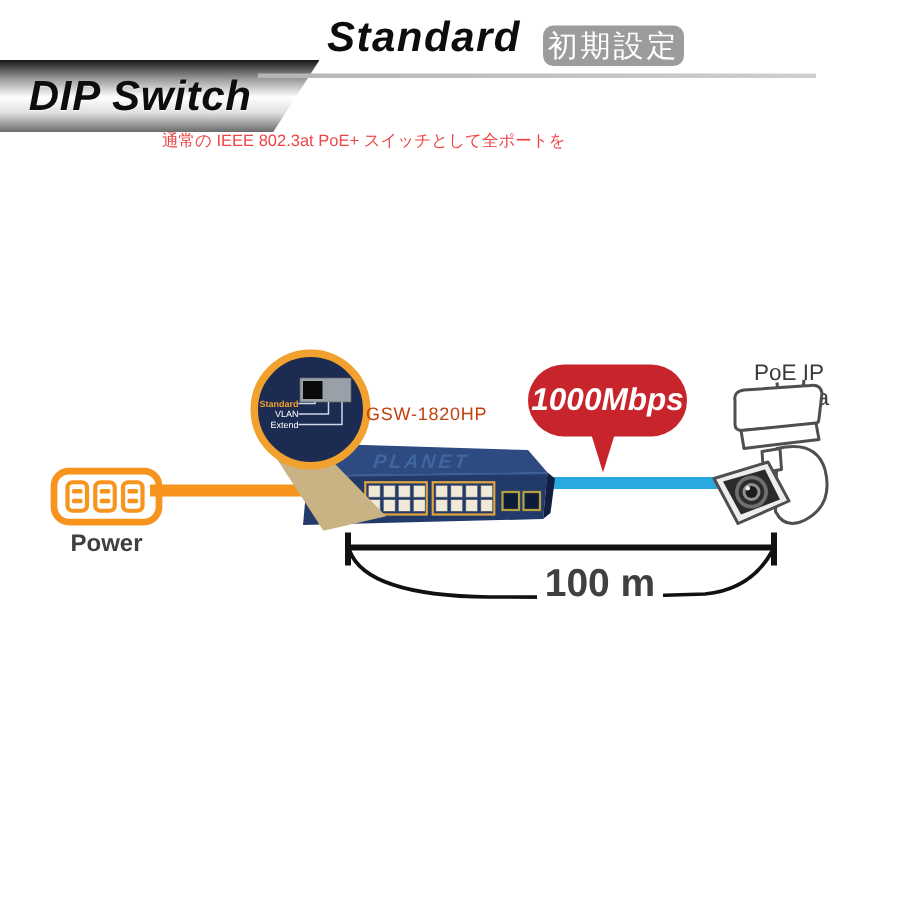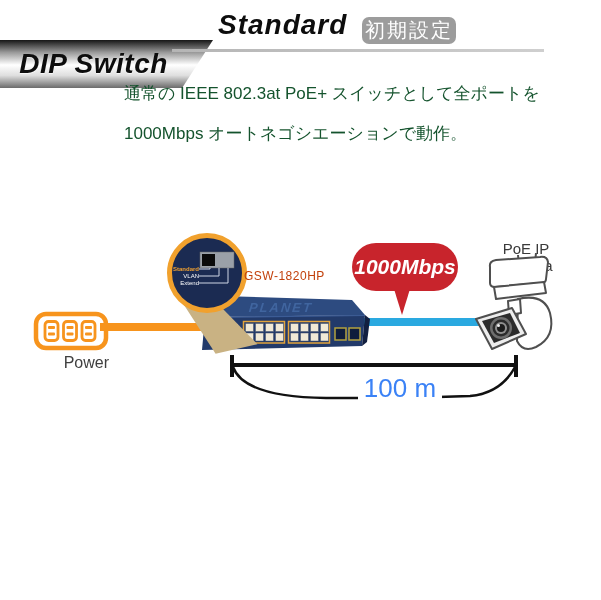--- a/index.html
+++ b/index.html
@@ -17,56 +17,55 @@
     text-shadow:0 1px 1px rgba(255,255,255,.75);letter-spacing:.5px;}
   .hdr-underline{left:172px;top:49px;width:372px;height:3px;
     background:linear-gradient(90deg,#b5b5b5,#cfcfcf);}
   .hdr-right{left:218px;top:0;height:50px;line-height:50px;
     font-style:italic;font-weight:800;font-size:28px;color:#0d0d0d;letter-spacing:1px;}
   .hdr-badge{left:362px;top:17px;width:94px;height:27px;background:#9c9c9c;
     border-radius:7px;color:#ffffff;font-size:20px;letter-spacing:2px;
     display:flex;align-items:center;justify-content:center;}
 
   
-  .desc{left:124px;top:74px;width:420px;font-size:17px;color:#14532d;line-height:40px;}
+  .desc{left:108px;top:74px;width:420px;font-size:11px;color:#ef4444;line-height:40px;}
 
   
-  .power-label{left:33px;top:354px;width:76px;text-align:right;font-size:16px;color:#3f3f3f;}
+  .power-label{left:33px;top:354px;width:76px;text-align:center;font-size:16px;color:#3f3f3f;font-weight:bold;}
   .cable-orange{left:100px;top:323px;width:112px;height:8px;background:#F7941D;z-index:1;}
   .cable-blue{left:356px;top:318px;width:142px;height:8px;background:#2AA9E0;z-index:1;}
   .switch-svg{left:195px;top:288px;z-index:2;}
   .beam{left:170px;top:295px;width:95px;height:60px;background:#C9B283;
     clip-path:polygon(10% 5%,55% 22%,92% 82%,48% 98%);z-index:3;}
   .dip-circle{left:167px;top:233px;width:70px;height:70px;border-radius:50%;
     border:5px solid #F1A12D;background:#1B2B52;z-index:4;}
   .gsw-label{left:244px;top:269px;font-size:12px;color:#c2410c;letter-spacing:.5px;z-index:4;}
   .speed-badge{left:352px;top:243px;width:106px;height:48px;background:#C8242C;
     border-radius:26px;display:flex;align-items:center;justify-content:center;
     color:#fff;font-weight:bold;font-size:21px;z-index:5;font-style:italic;}
   .speed-tail{left:394px;top:289px;width:0;height:0;border-left:8px solid transparent;
     border-right:8px solid transparent;border-top:26px solid #C8242C;z-index:5;}
   .camera-label{left:476px;top:240px;width:100px;text-align:center;font-size:15px;color:#3a3a3a;z-index:2;}
   .camera-svg{left:468px;top:253px;z-index:2;}
   .brace-svg{left:218px;top:350px;z-index:1;}
   .distance-label{left:358px;top:373px;width:84px;text-align:center;background:#ffffff;
-    font-size:26px;font-weight:normal;color:#3b82f6;z-index:2;}
+    font-size:26px;font-weight:bold;color:#404040;z-index:2;}
 </style>
 </head>
 <body>
 
 <div class="abs hdr-left">
   <span>DIP Switch</span>
 </div>
 <div class="abs hdr-underline"></div>
 <div class="abs hdr-right">Standard</div>
 <div class="abs hdr-badge">初期設定</div>
 
 <div class="abs desc">
   <span>通常の IEEE 802.3at PoE+ スイッチとして全ポートを</span><br>
-  <span>1000Mbps オートネゴシエーションで動作。</span>
 </div>
 
 <svg class="abs" style="left:33px;top:311px;" width="76" height="40" viewBox="0 0 76 40">
   <rect x="3" y="3" width="70" height="34" rx="10" fill="#ffffff" stroke="#F7941D" stroke-width="4.5"></rect>
   <g stroke="#F7941D" stroke-width="2.8" fill="none">
     <rect x="12" y="10.5" width="13" height="19" rx="3.5"></rect>
     <rect x="30.5" y="10.5" width="13" height="19" rx="3.5"></rect>
     <rect x="49" y="10.5" width="13" height="19" rx="3.5"></rect>
   </g>
   <g fill="#F7941D">

